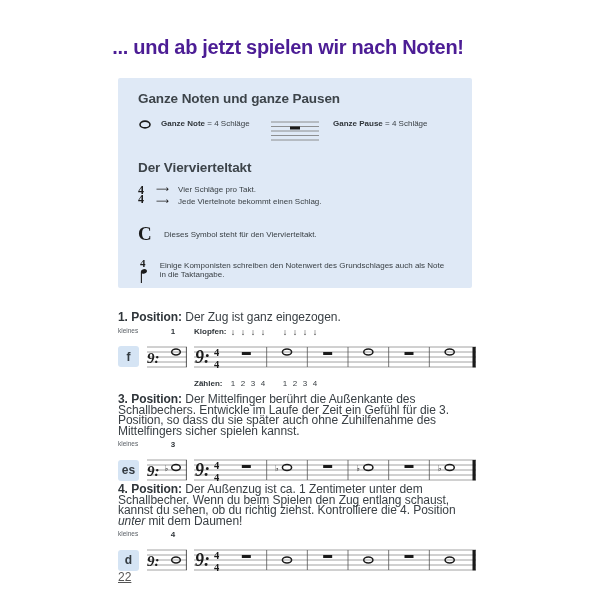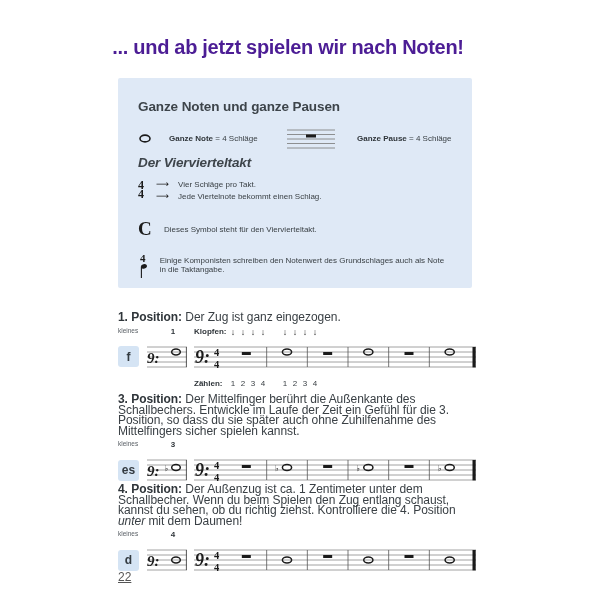--- a/index.html
+++ b/index.html
@@ -4,28 +4,28 @@
 <style>
   * { margin:0; padding:0; box-sizing:border-box; }
   html,body { width:600px; height:600px; background:#ffffff; overflow:hidden;
     font-family:"Liberation Sans", sans-serif; color:#3a4045; }
   .page { position:relative; width:600px; height:600px; background:#fff; }
 
   .title { position:absolute; top:36px; left:104px; width:368px; text-align:center;
     font-size:20px; font-weight:bold; letter-spacing:-0.3px; color:#4c1d95; }
 
   .infobox { position:absolute; top:78px; left:118px; width:354px; height:210px;
-    border-radius:2px; padding:21px 20px; }
+    border-radius:2px; padding:13px 20px; }
   .ib-heading { font-size:13.5px; font-weight:bold; color:#3d444a; letter-spacing:-0.1px; }
-  .ib-row { display:flex; align-items:center; margin-top:13px;gap:8px; }
+  .ib-row { display:flex; margin-top:13px; }
   .lbl { font-size:8px; }
   .lbl b { color:#2f353a; }
   .note-label { width:110px; margin-left:8px; }
   .rest-staff { margin-right:14px; }
-  .h2 { margin-top:6px;font-style:italic; }
+  .h2 { margin-top:19px; }
   .ts-row { display:flex; align-items:center; margin-top:9px; }
   .ts44 { display:flex; flex-direction:column; line-height:9px;
     font-family:"Liberation Serif", serif; font-weight:bold; font-size:12px; color:#1b1b1b; width:14px; }
   .ts-lines { display:flex; flex-direction:column; gap:2px; }
   .ts-line { display:flex; align-items:center; font-size:8px; }
   .arrow-r { width:26px; color:#1b1b1b; font-size:9px; letter-spacing:-1px; padding-left:4px; }
   .c-row { display:flex; align-items:center; margin-top:19px; }
   .c-glyph { font-family:"Liberation Serif", serif; font-weight:bold; font-size:19px;
     color:#1b1b1b; width:26px; line-height:18px; }
   .n4-row { display:flex; align-items:flex-start; margin-top:16px; }

